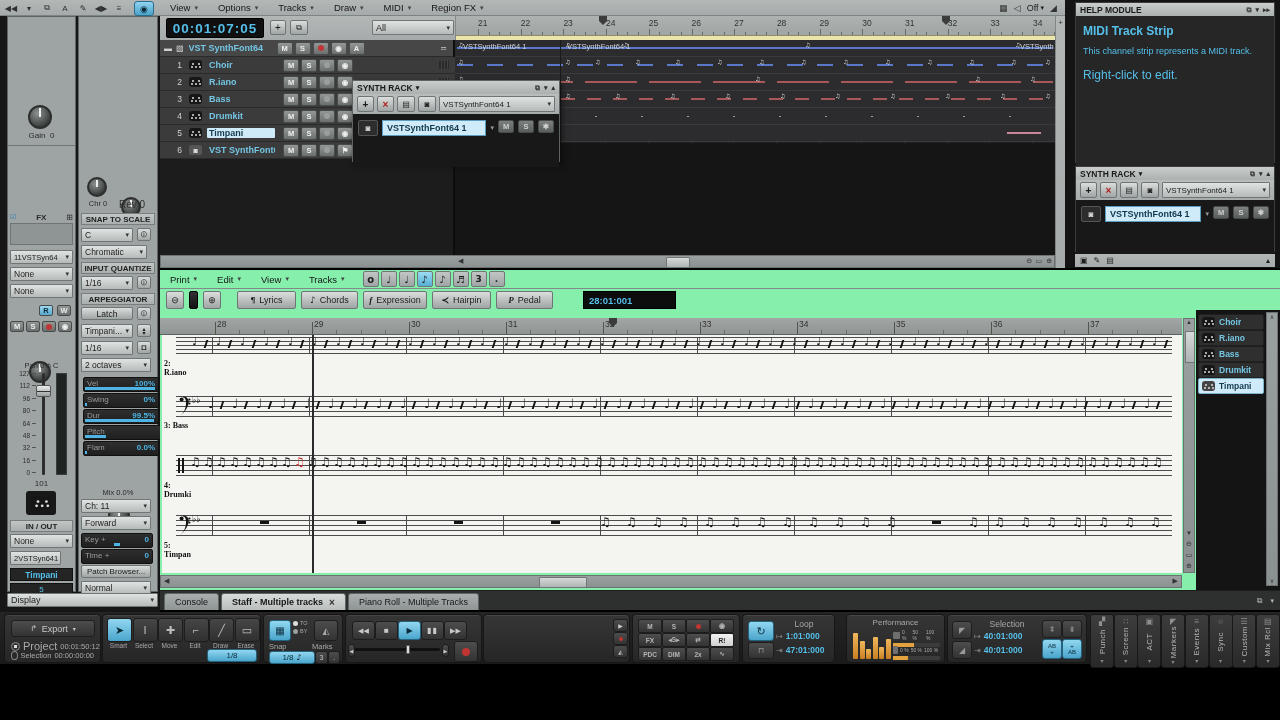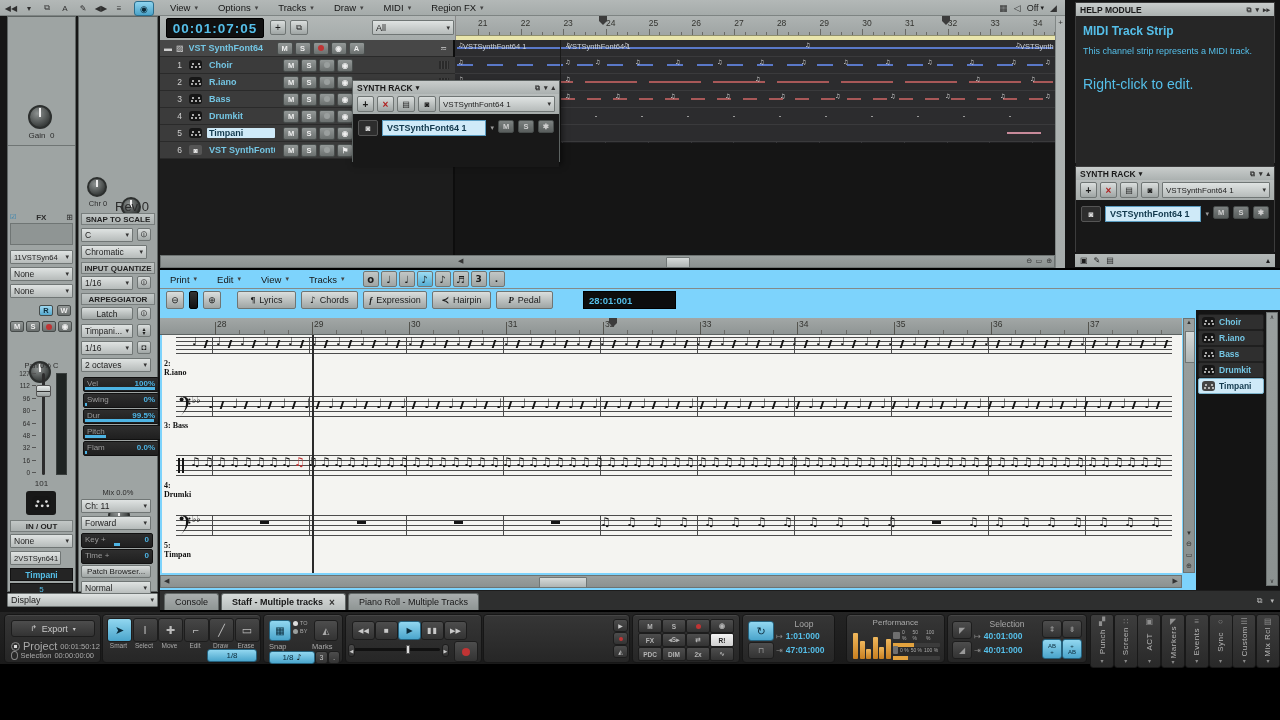--- a/index.html
+++ b/index.html
@@ -413,21 +413,21 @@
         <span>HELP MODULE</span>
         <span style="margin-left:auto;display:flex;gap:4px;font-size:7px;color:#333">
             <span>⧉</span>
             <span>▾</span>
             <span>▸▸</span>
           </span>
       </div>
       <div style="height:147px;background:#262626;padding:8px 7px">
         <div class="cy" style="font-size:12px;font-weight:bold">MIDI Track Strip</div>
         <div class="cy" style="font-size:9px;margin-top:8px">This channel strip represents a MIDI track.</div>
-        <div class="cy" style="font-size:14px;margin-top:20px">Right-click to edit.</div>
+        <div class="cy" style="font-size:12px;margin-top:12px">Right-click to edit.</div>
       </div>
     </div>
 
     <div class="p" style="left:10px;top:166px;width:200px;height:86px;border:1px solid #3c3c3c;background:#181818">
       <div class="shead">
         <span>SYNTH RACK</span>
           <span class="car" style="font-size:7px;margin-left:3px">▾</span>
         <span style="margin-left:auto;display:flex;gap:4px;font-size:7px;color:#333">
             <span>⧉</span>
             <span>▾</span>
@@ -538,21 +538,21 @@
         </div>
       <div class="p" style="left:2px;top:566px;width:63px;height:12px;background:#242424;border:1px solid #111;display:flex;align-items:center;justify-content:center">
           <span class="cy" style="font-size:8px">5</span>
         </div>
     </div>
 
     <div class="p" style="left:78px;top:0;width:80px;height:576px;background:#9ea4a3;border:1px solid #5f6564">
       <div class="p knob" style="left:8px;top:160px;width:20px;height:20px"></div>
       <div class="p knob" style="left:42px;top:160px;width:20px;height:20px"></div>
       <div class="p" style="left:0;top:182px;width:38px;text-align:center;font-size:7.5px;color:#2c2c2c"><span>Chr</span> <span>0</span></div>
-      <div class="p" style="left:34px;top:182px;width:38px;text-align:center;font-size:13px;color:#2c2c2c"><span>Rev</span> <span>0</span></div>
+      <div class="p" style="left:34px;top:182px;width:38px;text-align:center;font-size:10px;color:#2c2c2c"><span>Rev</span> <span>0</span></div>
       <div class="p hdr" style="left:2px;top:196px;width:74px;height:12px">SNAP TO SCALE</div>
       <div class="p dd insp-dd" style="left:2px;top:211px;width:52px">
           <span>C</span>
           <span class="car">▾</span>
         </div>
       <div class="p powerbtn" style="left:58px;top:211px">⏼</div>
       <div class="p dd insp-dd" style="left:2px;top:228px;width:66px">
           <span>Chromatic</span>
           <span class="car">▾</span>
         </div>
@@ -631,21 +631,21 @@
           <span class="car">▾</span>
         </div>
     </div>
 
     <div class="p dd" style="left:7px;top:577px;width:151px;height:14px;justify-content:center">
         <span>Display</span>
         <span class="car">▾</span>
       </div>
   </div>
 
-  <div class="p" style="left:160px;top:270px;width:1120px;height:320px;background:#7dd3fc">
+  <div class="p" style="left:160px;top:270px;width:1120px;height:320px;background:#86efac">
     <div style="height:18px;border-bottom:1px solid #848a89;display:flex;align-items:center">
       <div id="staffmenus" class="flex" style="height:100%">
           <div class="menuitem" style="height: 100%;">
             <span>Print</span>
             <span class="car">▾</span>
           </div>
           <div class="menuitem" style="height: 100%;">
             <span>Edit</span>
             <span class="car">▾</span>
           </div>

